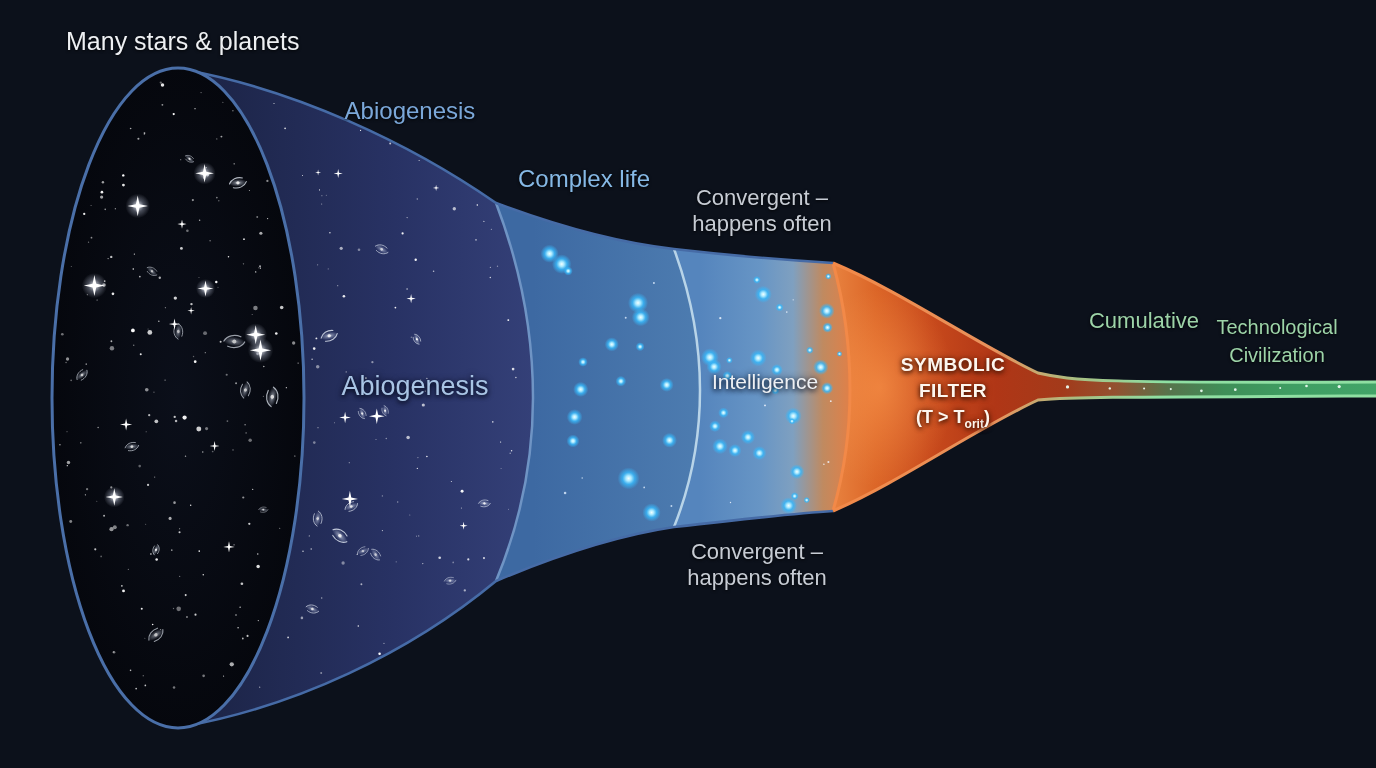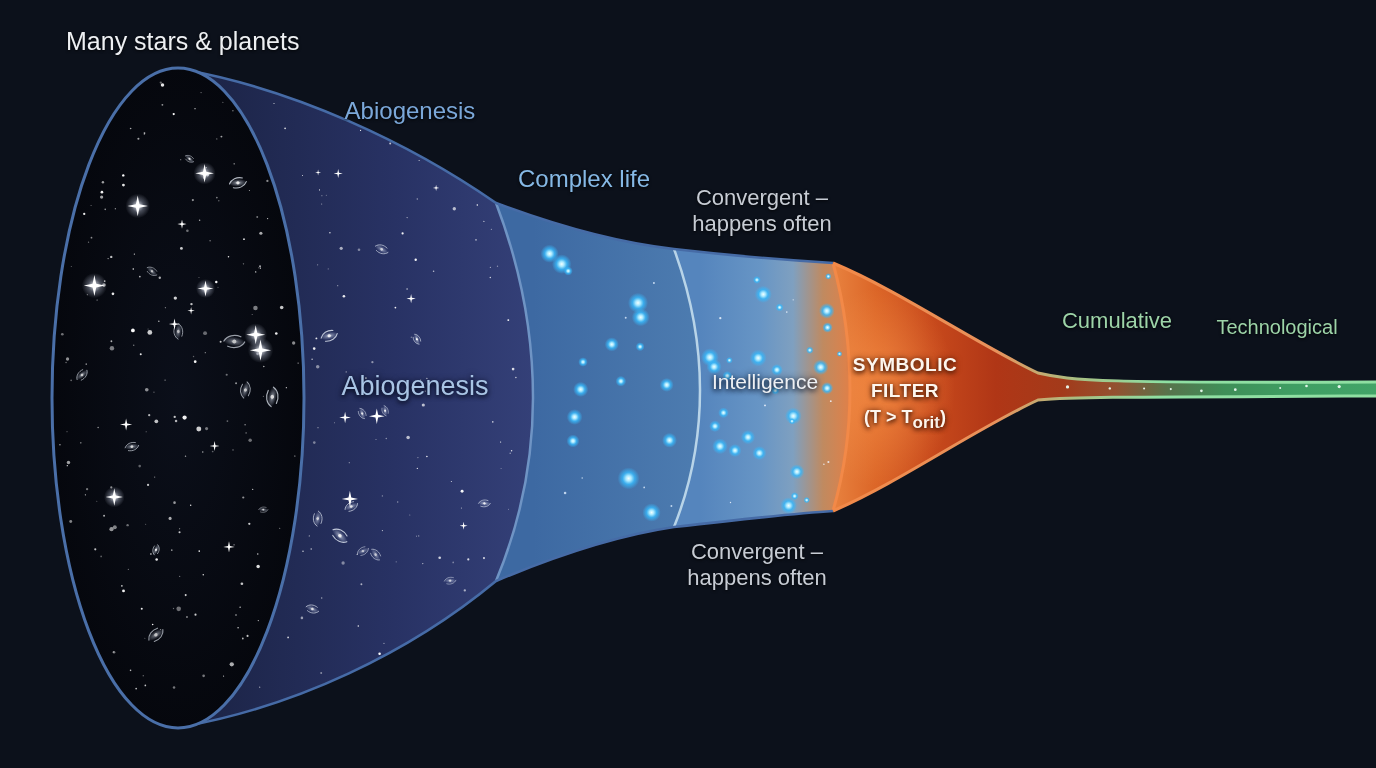--- a/index.html
+++ b/index.html
@@ -9,26 +9,26 @@
     font-family:"Liberation Sans",sans-serif;
   }
   .stage svg{position:absolute;left:0;top:0;}
   .label{position:absolute;text-align:center;line-height:1.18;}
   .lbl-many{left:66px;top:27px;text-align:center;font-size:25px;color:var(--label-white,#e8eaee);text-shadow:0 1px 3px rgba(0,0,0,.8);}
   .lbl-abio-top{left:310px;top:97px;width:200px;font-size:24px;color:var(--label-blue,#7ba8da);text-shadow:0 1px 3px rgba(0,0,0,.8);}
   .lbl-complex{left:484px;top:157px;width:200px;font-size:24px;color:var(--label-blue-2,#86b9e6);text-shadow:0 1px 3px rgba(0,0,0,.8);margin-top:8px;}
   .lbl-conv-top{left:662px;top:185px;width:200px;font-size:22px;line-height:26px;color:var(--label-gray,#c7ccd4);text-shadow:0 1px 3px rgba(0,0,0,.8);}
   .lbl-abio-inner{left:315px;top:371px;width:200px;font-size:27px;color:var(--label-blue-inner,#a8c4e4);text-shadow:0 2px 4px rgba(5,10,25,.9),0 0 6px rgba(5,10,25,.6);}
   .lbl-intel{left:665px;top:370px;width:200px;font-size:21px;color:var(--label-white,#f3f5f7);text-shadow:0 2px 4px rgba(10,20,40,.95),0 0 7px rgba(10,20,40,.7);}
-  .lbl-filter{left:825px;top:352px;width:160px;color:var(--label-filter,#fdf6ee);
+  .lbl-filter{left:873px;top:352px;width:160px;color:var(--label-filter,#fdf6ee);
     font-size:19px;font-weight:bold;line-height:26px;letter-spacing:.5px;
     text-shadow:0 2px 4px rgba(60,20,5,.95),0 0 6px rgba(80,25,5,.8);}
   .lbl-filter .formula{font-weight:bold;font-size:18px;letter-spacing:0;}
-  .lbl-filter sub{font-size:17px;}
-  .lbl-cumul{left:1037px;top:307px;width:160px;font-size:22px;line-height:28px;color:var(--label-green,#9dd4a8);text-shadow:0 1px 3px rgba(0,0,0,.85);text-align:center;}
+  .lbl-filter sub{font-size:12px;}
+  .lbl-cumul{left:1064px;top:307px;width:160px;font-size:22px;line-height:28px;color:var(--label-green,#9dd4a8);text-shadow:0 1px 3px rgba(0,0,0,.85);text-align:center;}
   .lbl-tech{left:1187px;top:313px;width:180px;font-size:20px;line-height:28px;color:var(--label-green,#9dd4a8);text-shadow:0 1px 3px rgba(0,0,0,.85);}
   .lbl-conv-bot{left:657px;top:539px;width:200px;font-size:22px;line-height:26px;color:var(--label-gray,#c7ccd4);text-shadow:0 1px 3px rgba(0,0,0,.8);}
 </style>
 </head>
 <body>
 
 <div class="stage">
 
 <svg id="funnel" width="1376" height="768" viewBox="0 0 1376 768">
   <defs>
@@ -559,18 +559,19 @@
   <div class="label lbl-filter">
     <div>SYMBOLIC</div>
     <div>FILTER</div>
     <div class="formula"><span>(T &gt; T</span><sub>orit</sub><span>)</span></div>
   </div>
   <div class="label lbl-cumul">
     <div>Cumulative</div>
   </div>
   <div class="label lbl-tech">
     <div>Technological</div>
+    <div>Civilization</div>
   </div>
   <div class="label lbl-conv-bot">
     <div>Convergent –</div>
     <div>happens often</div>
   </div>
 </div>
 
 </body></html>

